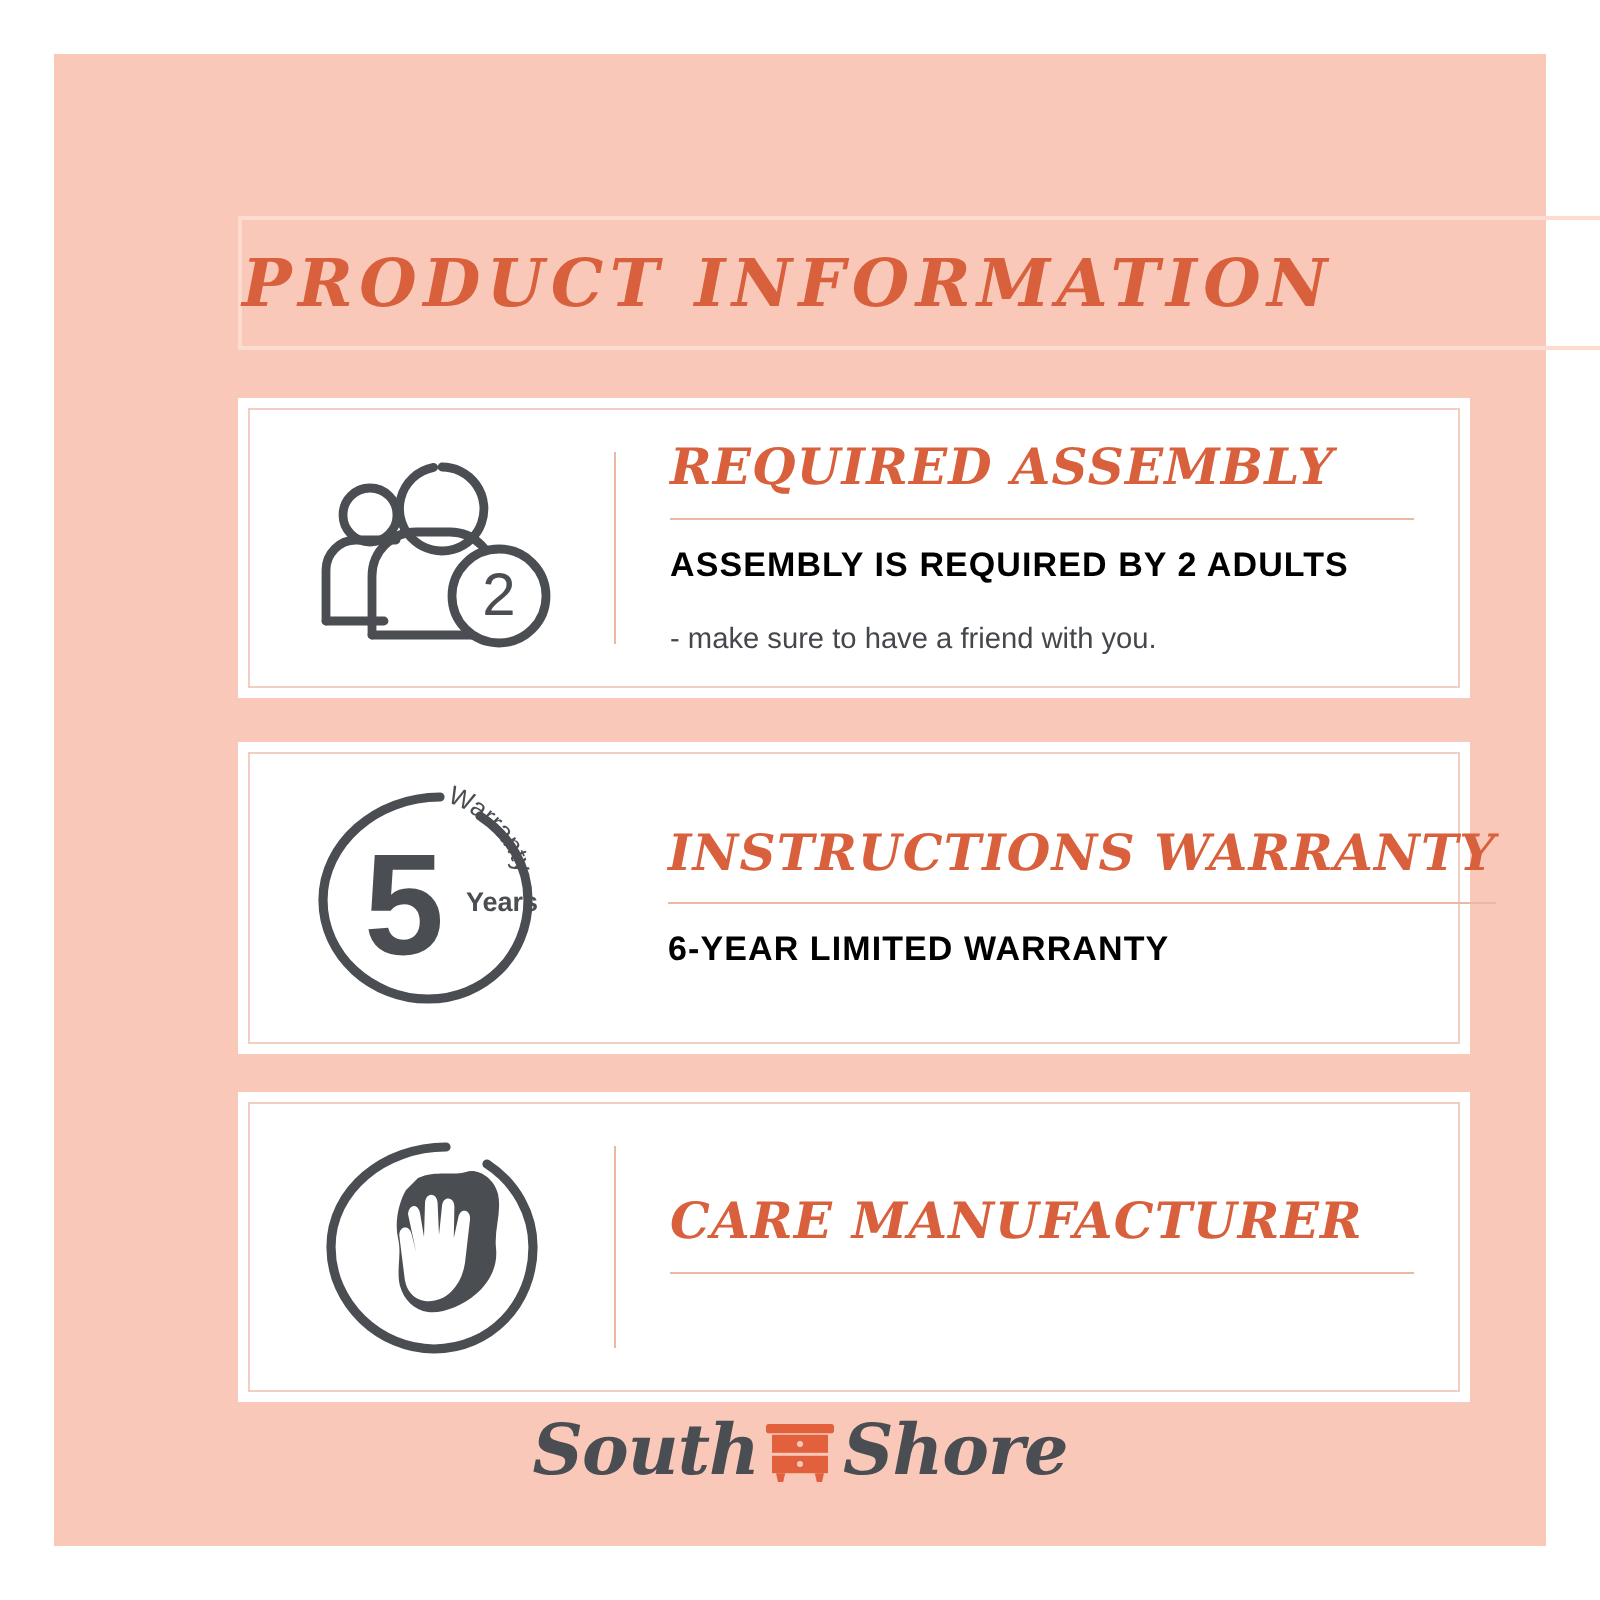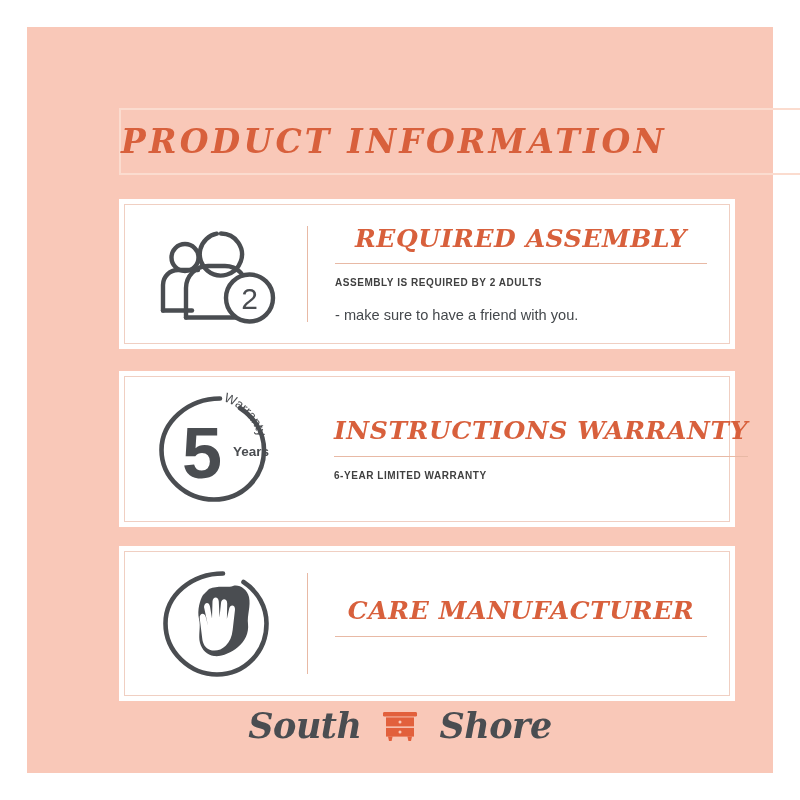--- a/index.html
+++ b/index.html
@@ -89,53 +89,52 @@
   }
   .card-heading {
     font-family: "DejaVu Serif", "Liberation Serif", serif;
     font-weight: bold;
     font-style: italic;
     font-size: 25px;
     letter-spacing: 0.6px;
     color: #d8603c;
     white-space: nowrap;
     line-height: 1.1;
-    text-align: center;
   }
   .heading-rule {
     height: 1px;
     background: #e8b9a5;
     margin: 11px 0 13px 0;
   }
   .body-line-1 {
-    font-size: 10px;
+    font-size: 17px;
     font-weight: bold;
     letter-spacing: 0.55px;
-    color: #404040;
+    color: #000000;
     white-space: nowrap;
   }
   .body-line-2 {
     font-size: 14.6px;
     font-weight: normal;
     color: #44484c;
     margin-top: 19px;
     white-space: nowrap;
   }
 
   
   .logo {
     position: absolute;
     left: 0;
     top: 696px;
     width: 800px;
     height: 58px;
     display: flex;
     align-items: center;
     justify-content: center;
-    gap: 19px;
+    gap: 1px;
   }
   .logo-word {
     font-family: "DejaVu Serif", "Liberation Serif", serif;
     font-style: italic;
     font-weight: bold;
     font-size: 35px;
     color: #4a4d51;
     letter-spacing: -0.5px;
   }
 </style>

